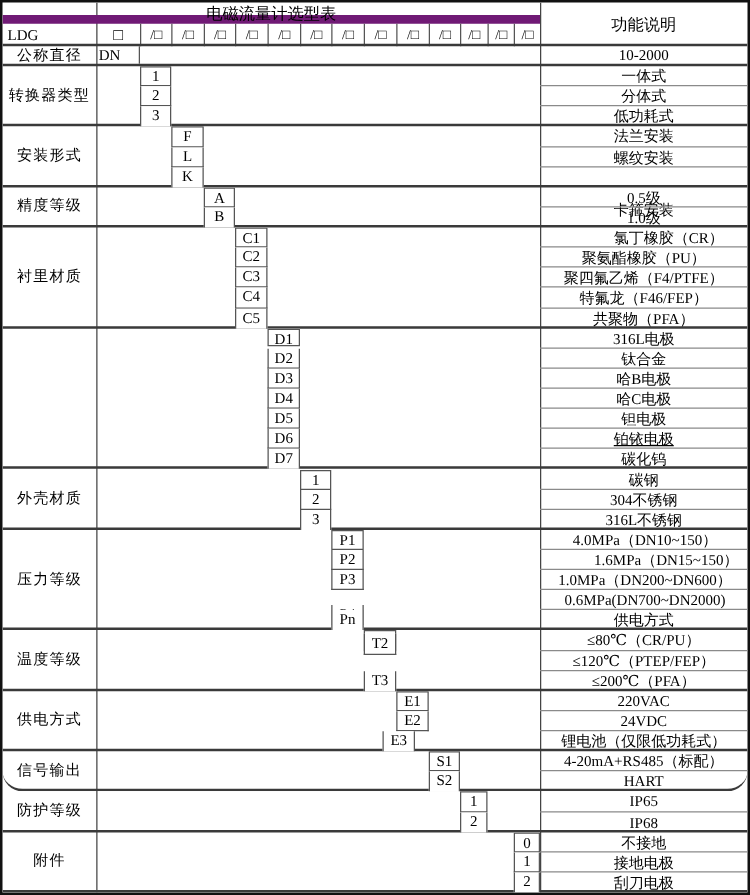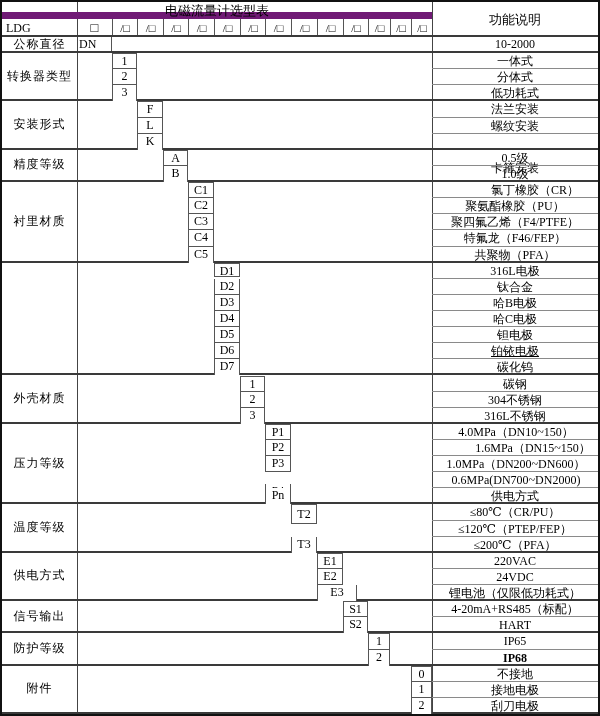--- a/index.html
+++ b/index.html
@@ -137,36 +137,36 @@
       <div class="descrow" style="top: 16.12px; height: 16.12px; line-height: 16.12px;">≤120℃（PTEP/FEP）</div>
       <div class="codebox cblast" style="left: 289px; top: 32.24px; width: 26px; height: 16.12px; line-height: 15.12px;">T3</div>
       <div class="descrow last" style="top: 32.24px; height: 16.12px; line-height: 16.12px;">≤200℃（PFA）</div>
     </div>
     <div class="band" style="top: 550.81px; height: 48.36px;">
       <div class="lbl">供电方式</div>
       <div class="codebox first" style="left: 315px; top: 0px; width: 26px; height: 16.12px; line-height: 15.12px;">E1</div>
       <div class="descrow" style="top: 0px; height: 16.12px; line-height: 16.12px;">220VAC</div>
       <div class="codebox" style="left: 315px; top: 16.12px; width: 26px; height: 16.12px; line-height: 15.12px;">E2</div>
       <div class="descrow" style="top: 16.12px; height: 16.12px; line-height: 16.12px;">24VDC</div>
-      <div class="codebox cblast" style="left: 315px; top: 32.24px; width: 40px; height: 16.12px; line-height: 15.12px;">E3</div>
+      <div class="codebox cblast" style="left: 304px; top: 32.24px; width: 26px; height: 16.12px; line-height: 15.12px;">E3</div>
       <div class="descrow last" style="top: 32.24px; height: 16.12px; line-height: 16.12px;">锂电池（仅限低功耗式）</div>
     </div>
-    <div class="band" style="top: 599.17px; height: 32.24px;">
+    <div class="band" style="top: 599.17px; height: 32.24px; border-radius: 16px;">
       <div class="lbl">信号输出</div>
       <div class="codebox first" style="left: 341px; top: 0px; width: 25px; height: 16.12px; line-height: 15.12px;">S1</div>
       <div class="descrow" style="top: 0px; height: 16.12px; line-height: 16.12px;">4-20mA+RS485（标配）</div>
       <div class="codebox cblast" style="left: 341px; top: 16.12px; width: 25px; height: 16.12px; line-height: 15.12px;">S2</div>
       <div class="descrow last" style="top: 16.12px; height: 16.12px; line-height: 16.12px;">HART</div>
     </div>
     <div class="band" style="top: 631.4px; height: 32.24px;">
       <div class="lbl">防护等级</div>
       <div class="codebox first" style="left: 366px; top: 0px; width: 22px; height: 16.12px; line-height: 15.12px;">1</div>
       <div class="descrow" style="top: 0px; height: 16.12px; line-height: 16.12px;">IP65</div>
       <div class="codebox cblast" style="left: 366px; top: 16.12px; width: 22px; height: 16.12px; line-height: 15.12px;">2</div>
-      <div class="descrow last" style="top: 16.12px; height: 16.12px; line-height: 16.12px; font-weight: bold;">IP68</div>
+      <div class="descrow last" style="top: 16.12px; height: 16.12px; line-height: 16.12px;">IP68</div>
     </div>
     <div class="band" style="top: 663.64px; height: 48.36px;">
       <div class="lbl">附件</div>
       <div class="codebox first" style="left: 409px; top: 0px; width: 21px; height: 16.12px; line-height: 15.12px;">0</div>
       <div class="descrow" style="top: 0px; height: 16.12px; line-height: 16.12px;">不接地</div>
       <div class="codebox" style="left: 409px; top: 16.12px; width: 21px; height: 16.12px; line-height: 15.12px;">1</div>
       <div class="descrow" style="top: 16.12px; height: 16.12px; line-height: 16.12px;">接地电极</div>
       <div class="codebox cblast" style="left: 409px; top: 32.24px; width: 21px; height: 16.12px; line-height: 15.12px;">2</div>
       <div class="descrow last" style="top: 32.24px; height: 16.12px; line-height: 16.12px;">刮刀电极</div>
     </div>

